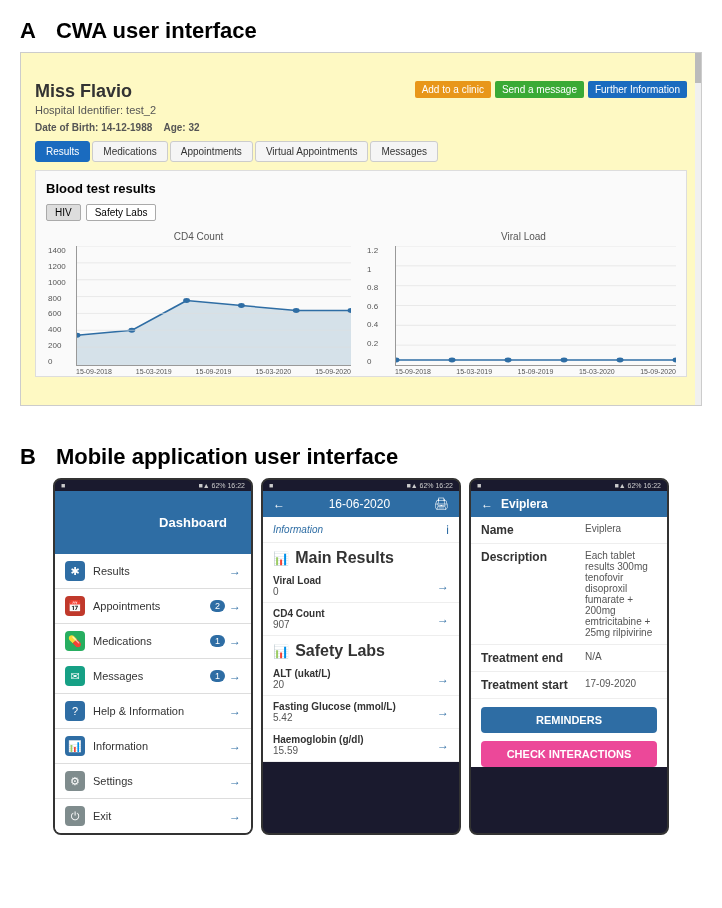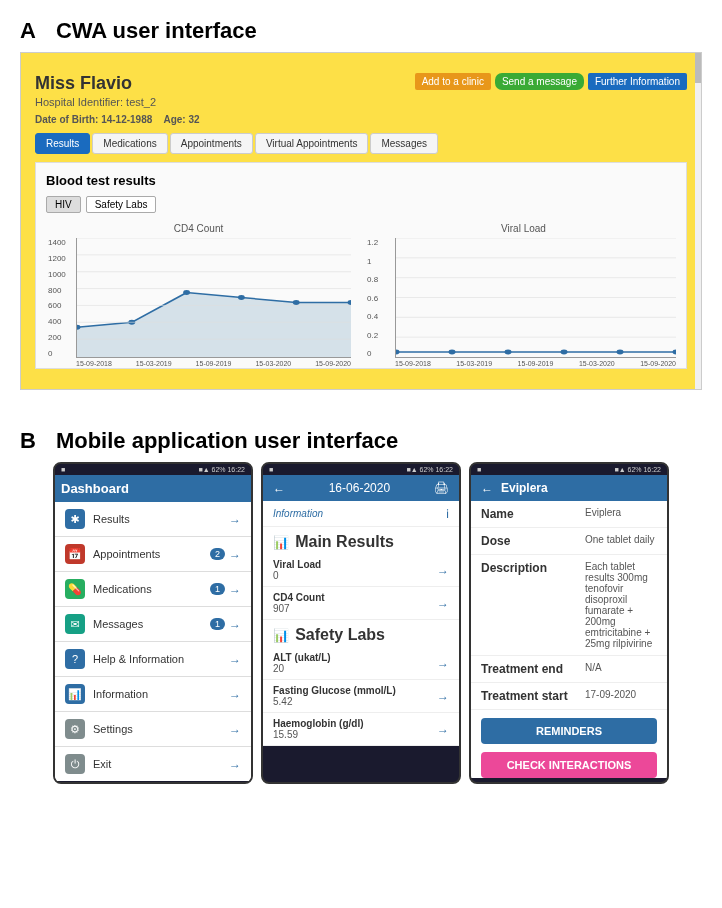--- a/index.html
+++ b/index.html
@@ -24,23 +24,23 @@
     }
     .section-title {
       font-size: 22px;
       font-weight: bold;
     }
 
     
     .cwa-container {
       margin: 0 20px 20px 20px;
       border: 1px solid #ccc;
-      padding: 20px 14px;
+      padding: 28px 14px;
       position: relative;
-      background: #fde047;
+      background: #fef9c3;
     }
     .cwa-header-row {
       display: flex;
       justify-content: space-between;
       align-items: flex-start;
       margin-bottom: 6px;
     }
     .cwa-name {
       font-size: 18px;
       font-weight: bold;
@@ -57,21 +57,21 @@
     }
     .cwa-btn {
       padding: 3px 7px;
       font-size: 10px;
       border: none;
       color: #fff;
       cursor: pointer;
       border-radius: 2px;
     }
     .btn-orange { background: #e8971a; }
-    .btn-green { background: #3aaa35; border-radius: 7px; }
+    .btn-green { background: #3aaa35; }
     .btn-blue { background: #1a6bbf; }
 
     .cwa-dob {
       font-size: 10px;
       color: #555;
       margin-bottom: 8px;
     }
     .cwa-dob span { font-weight: bold; }
 
     .cwa-tabs {
@@ -207,22 +207,22 @@
       justify-content: space-between;
       padding: 2px 6px;
       font-size: 7px;
       color: #ccc;
     }
 
     
     .dashboard-header {
       background: #2e6da4;
       color: #fff;
-      text-align: left;
-      padding: 6px;
+      text-align: right;
+      padding: 24px;
       font-size: 13px;
       font-weight: bold;
     }
     .dashboard-menu {
       background: #f0f0f0;
     }
     .menu-item {
       display: flex;
       align-items: center;
       padding: 7px 10px;
@@ -656,24 +656,20 @@
       </div>
       <div class="phone3-header" data-name="phone3-header">
         <span data-name="back-arrow2-icon" style="margin-right:8px;cursor:pointer;">←</span>
         <span data-name="medication-name-header">Eviplera</span>
       </div>
       <div class="phone3-body" data-name="phone3-body">
         <div class="detail-row" data-name="med-name-row">
           <span class="detail-label" data-name="name-label">Name</span>
           <span class="detail-value" data-name="name-value">Eviplera</span>
         </div>
-        <div class="detail-row" data-name="med-dose-row">
-          <span class="detail-label" data-name="dose-label">Dose</span>
-          <span class="detail-value" data-name="dose-value">One tablet daily</span>
-        </div>
         <div class="detail-row" data-name="med-description-row">
           <span class="detail-label" data-name="description-label">Description</span>
           <span class="detail-value" data-name="description-value">Each tablet results 300mg tenofovir disoproxil fumarate + 200mg emtricitabine + 25mg rilpivirine</span>
         </div>
         <div class="detail-row" data-name="med-treatment-end-row">
           <span class="detail-label" data-name="treatment-end-label">Treatment end</span>
           <span class="detail-value" data-name="treatment-end-value">N/A</span>
         </div>
         <div class="detail-row" data-name="med-treatment-start-row">
           <span class="detail-label" data-name="treatment-start-label">Treatment start</span>

